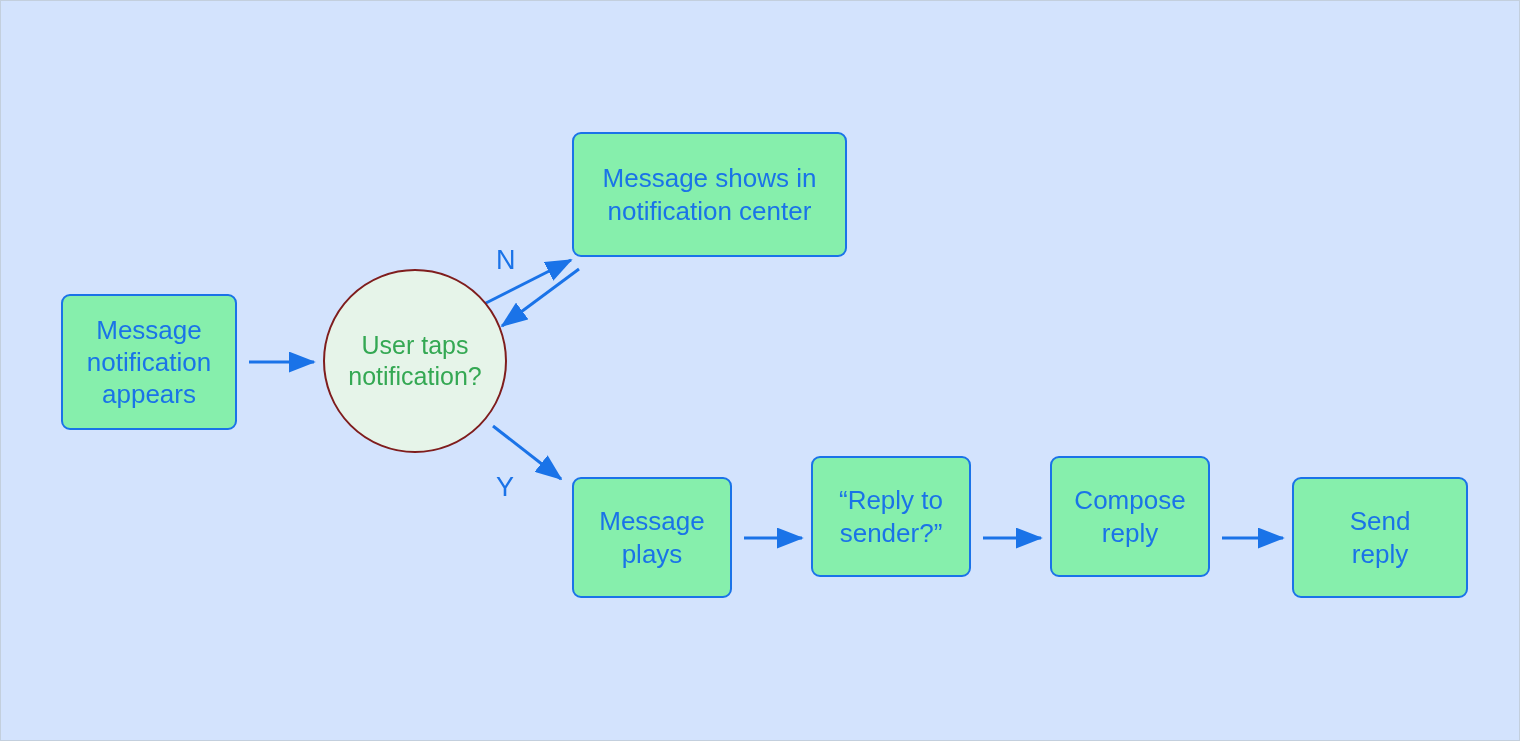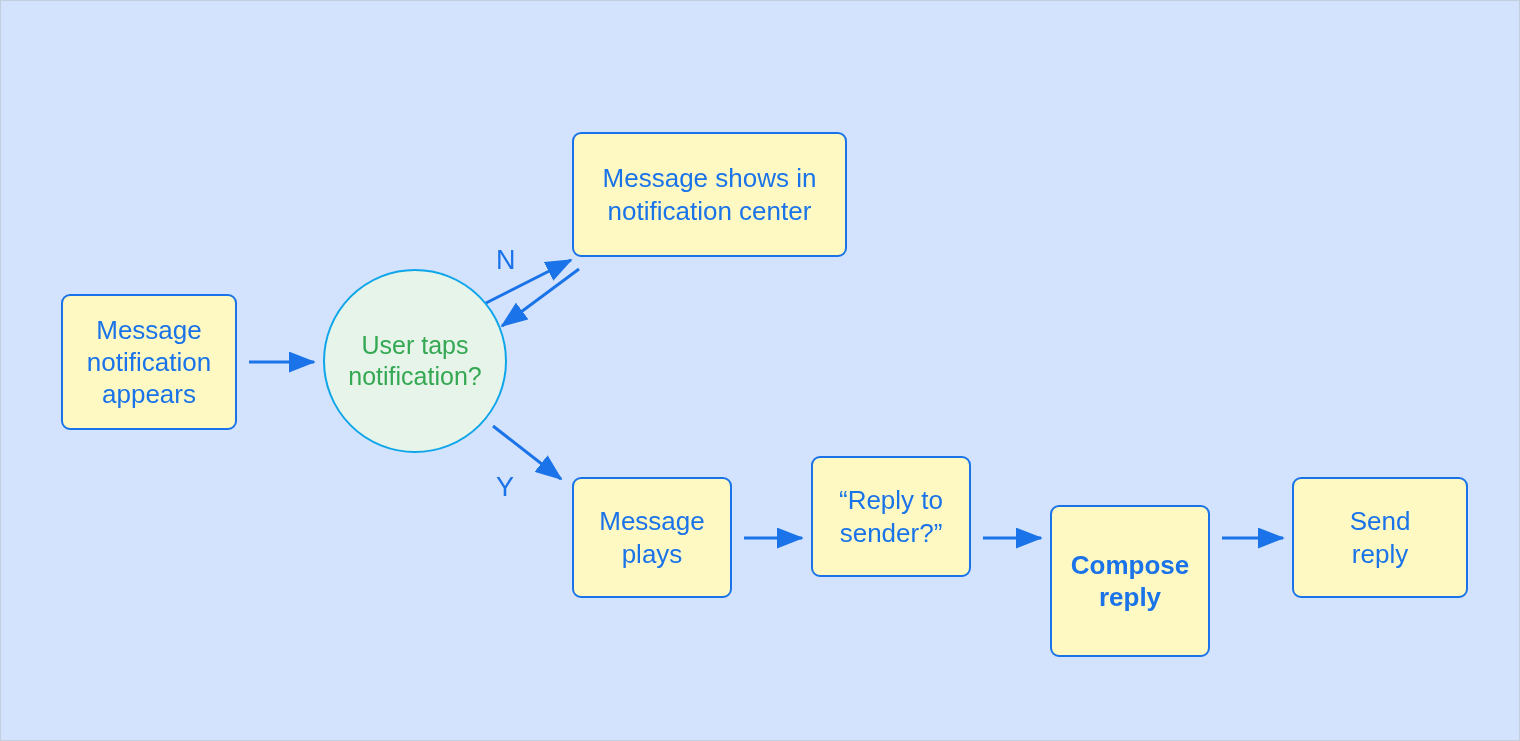--- a/index.html
+++ b/index.html
@@ -33,29 +33,29 @@
     position: absolute;
     box-sizing: border-box;
     display: flex;
     align-items: center;
     justify-content: center;
     text-align: center;
     line-height: 1.24;
     white-space: pre-line;
   }
   .node-box {
-    background: #fef9c3;
+    background: #86efac;
     border: 2px solid #1a73e8;
     border-radius: 9px;
     color: #1a73e8;
     font-size: 26px;
   }
   .node-circle {
     background: #e6f4e9;
-    border: 2px solid #0ea5e9;
+    border: 2px solid #7f1d1d;
     border-radius: 50%;
     color: #34a853;
     font-size: 25px;
   }
   .edge-label {
     position: absolute;
     color: #1a73e8;
     font-size: 27px;
     line-height: 1;
   }
@@ -110,21 +110,21 @@
 
   <div class="node node-box" style="left: 571px; top: 131px; width: 275px; height: 125px;">Message shows in
 notification center</div>
 
   <div class="node node-box" style="left: 571px; top: 476px; width: 160px; height: 121px;">Message
 plays</div>
 
   <div class="node node-box" style="left: 810px; top: 455px; width: 160px; height: 121px;">“Reply to
 sender?”</div>
 
-  <div class="node node-box" style="left: 1049px; top: 504px; width: 160px; height: 152px; font-weight: bold;">Compose
+  <div class="node node-box" style="left: 1049px; top: 455px; width: 160px; height: 121px;">Compose
 reply</div>
 
   <div class="node node-box" style="left: 1291px; top: 476px; width: 176px; height: 121px;">Send
 reply</div>
 
   <div class="edge-label" style="left: 495px; top: 246px;">N</div>
 
   <div class="edge-label" style="left: 495px; top: 473px;">Y</div>
 
 </div>

